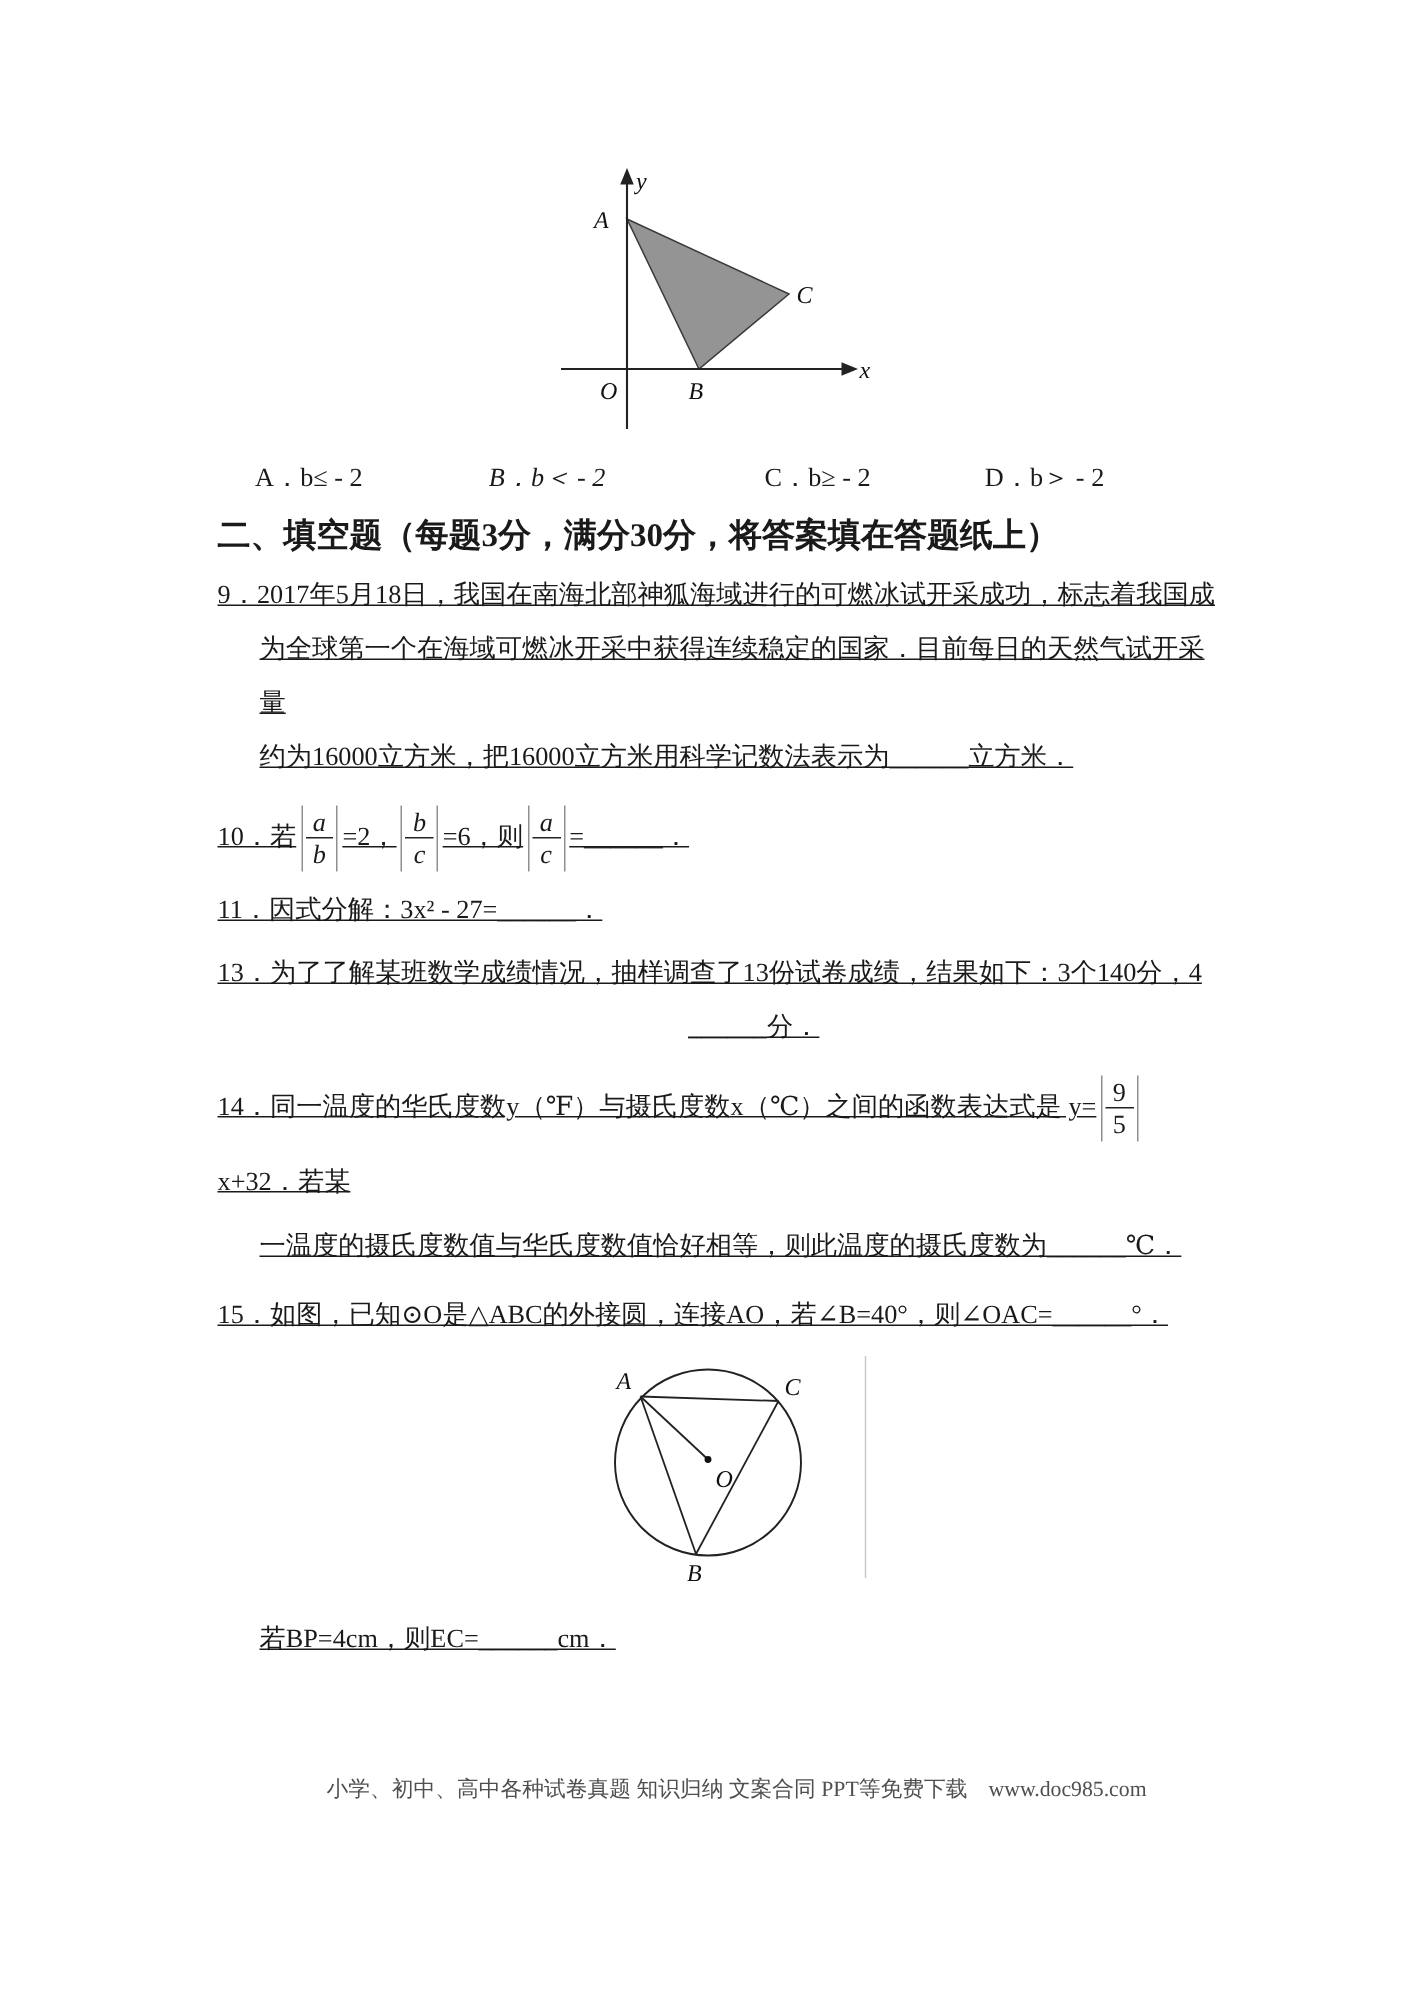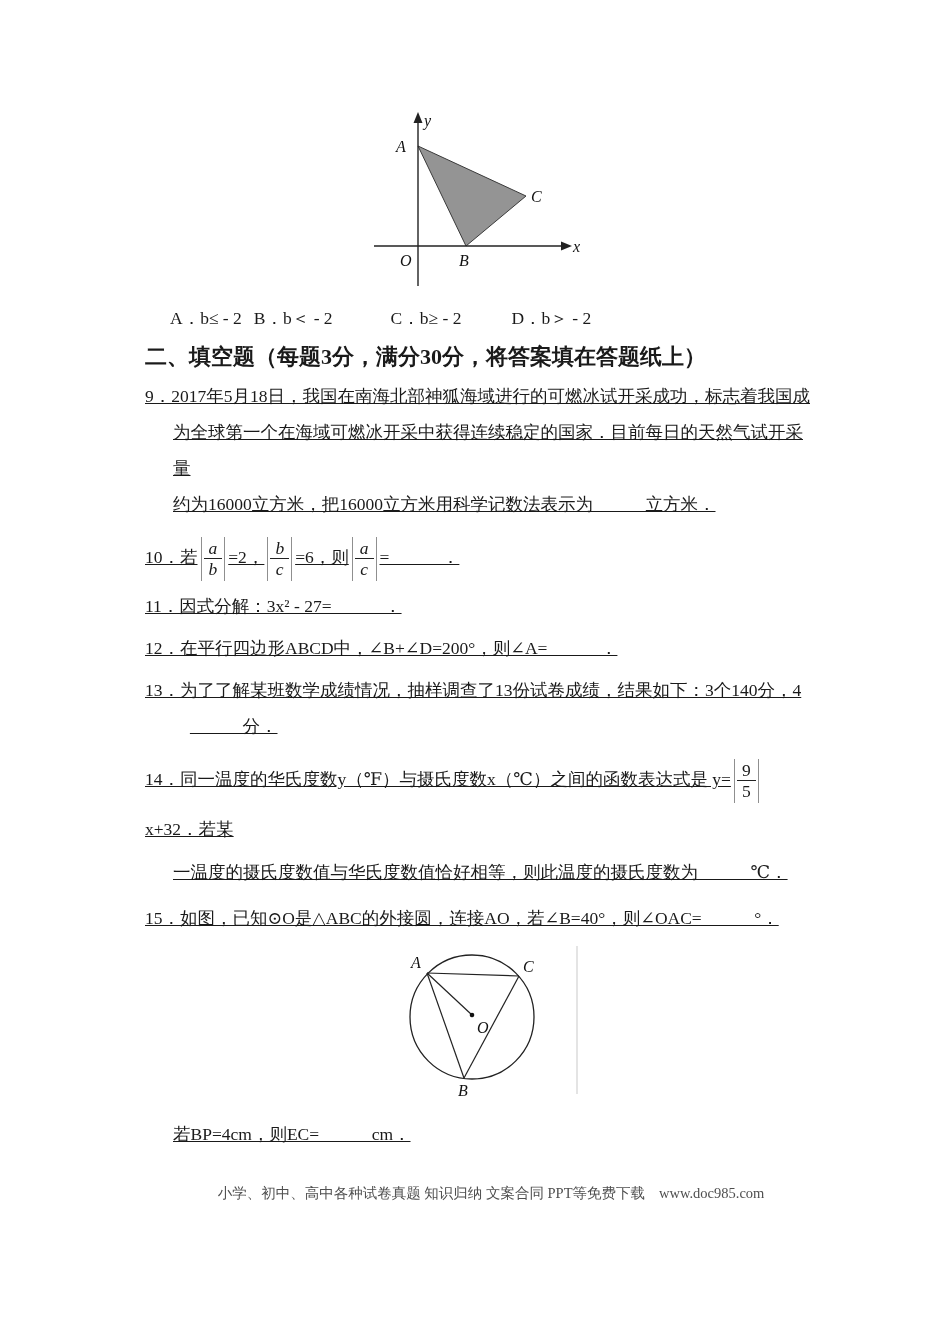--- a/index.html
+++ b/index.html
@@ -11,34 +11,34 @@
     font-size:17.5px;color:#1a1a1a;
     overflow:hidden;
   }
   .content{padding:0 135px 0 145px;}
   .figure-wrap{display:flex;justify-content:center;}
   .fig1{margin-top:110px;}
   .fig2{margin-top:8px;}
   .options-row{
     display:flex;align-items:flex-start;
     margin-top:12px;padding-left:25px;
-    line-height:24px;white-space:nowrap;
+    line-height:24px;white-space:nowrap;gap:48px;
   }
   .options-row .opt{display:inline-block;}
-  .opt-b{margin-left:12px;}
+  .opt-b{margin-left:36px;font-style:italic;}
   .opt-c{margin-left:58px;}
-  .opt-d{margin-left:50px;}
+  .opt-d{margin-left:28px;}
   .section-title{
     margin-top:12px;line-height:30px;
     font-weight:bold;font-size:22px;
   }
   .q{margin-top:6px;text-decoration:underline;}
   .qline{margin:0;line-height:36px;}
   .cont{padding-left:28px;}
-  .cont-wide{padding-left:45px;}
+  .cont-wide{padding-left:45px;text-align:center;}
   .q-mt{margin-top:10px;}
   .fracline{line-height:50px;}
   .frac{
     display:inline-block;vertical-align:middle;text-align:center;
     line-height:1.05;font-style:italic;
     border-left:1px solid #8f8f8f;border-right:1px solid #8f8f8f;
     padding:2px 2px;margin:0 3px;
   }
   .frac .num{display:block;padding:0 5px 1px;border-bottom:1px solid #222;}
   .frac .den{display:block;padding:1px 5px 0;}
@@ -95,23 +95,20 @@
     <div class="q q-mt">
       <p class="qline fracline">
         <span>10．若</span><span class="frac"><span class="num">a</span><span class="den">b</span></span><span>=2，</span><span class="frac"><span class="num">b</span><span class="den">c</span></span><span>=6，则</span><span class="frac"><span class="num">a</span><span class="den">c</span></span><span>=______．</span>
       </p>
     </div>
 
     <div class="q">
       <p class="qline">11．因式分解：3x² - 27=______．</p>
     </div>
 
-    <div class="q">
-      <p class="qline">12．在平行四边形ABCD中，∠B+∠D=200°，则∠A=______．</p>
-    </div>
 
     <div class="q">
       <p class="qline">13．为了了解某班数学成绩情况，抽样调查了13份试卷成绩，结果如下：3个140分，4</p>
       <p class="qline cont-wide">______分．</p>
     </div>
 
     <div class="q q-mt">
       <p class="qline fracline">
         <span>14．同一温度的华氏度数y（℉）与摄氏度数x（℃）之间的函数表达式是 y=</span><span class="frac upright"><span class="num">9</span><span class="den">5</span></span><span>x+32．若某</span>
       </p>

